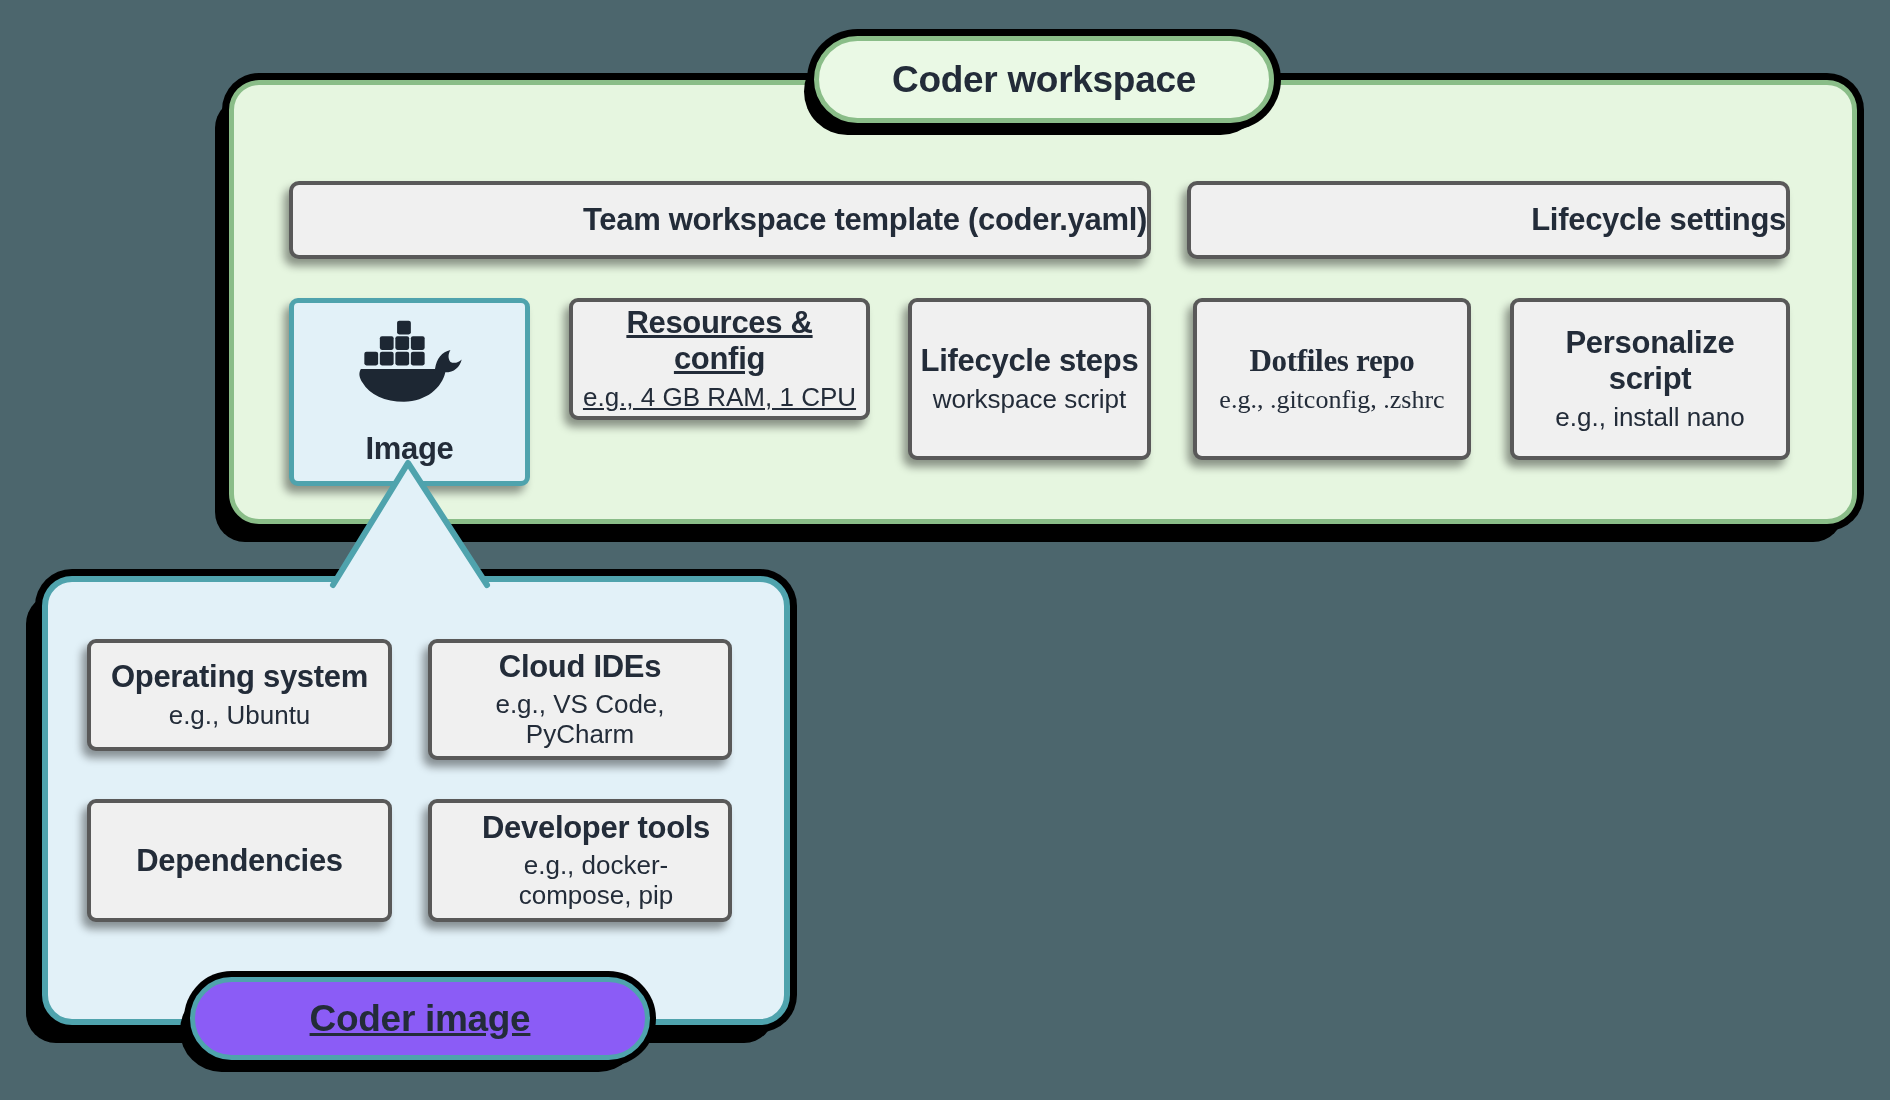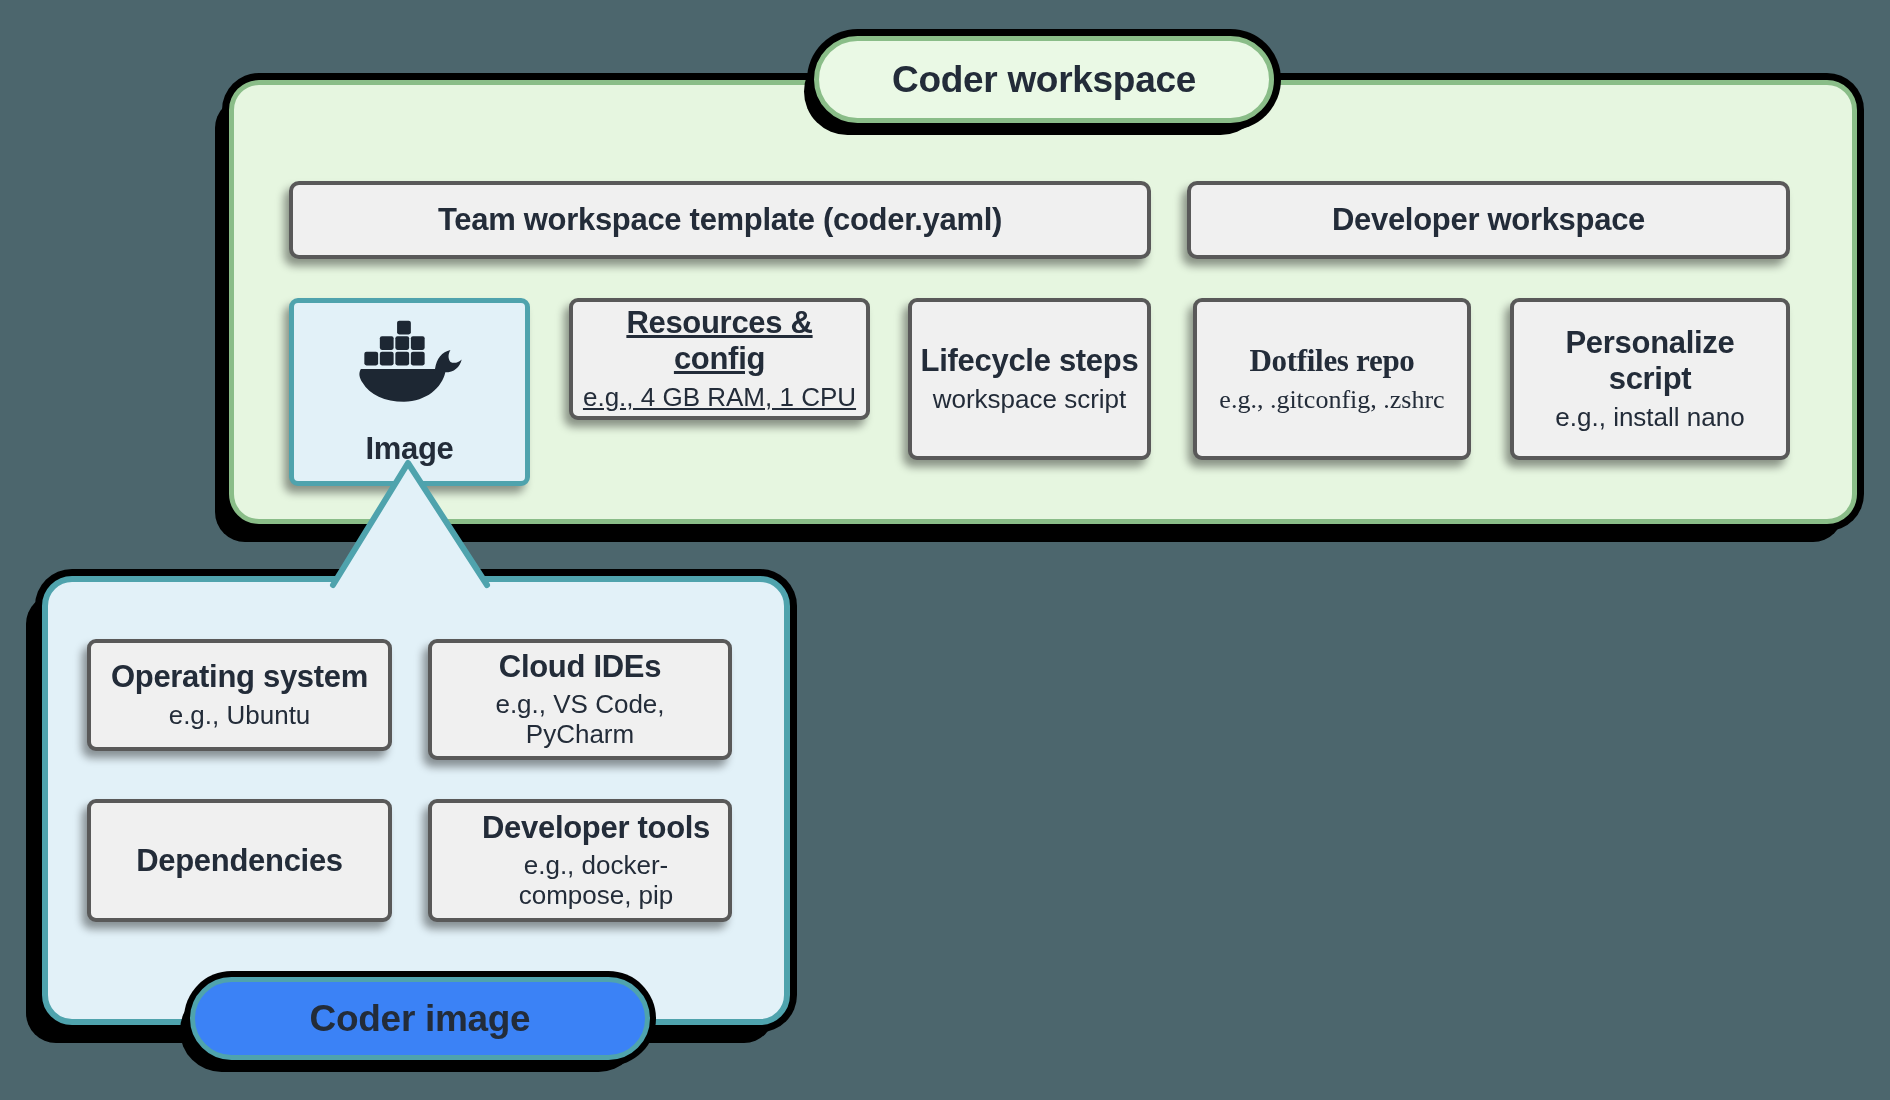--- a/index.html
+++ b/index.html
@@ -39,30 +39,31 @@
     font-weight:bold;font-size:37px;letter-spacing:-0.3px;
     z-index:10;
   }
   .pill-workspace{
     left:814px;top:36px;width:460px;height:87px;
     background:#eaf9e5;border:5px solid var(--green-border);
     box-shadow:0 0 0 7px var(--shadow), -10px 12px 0 0 var(--shadow);
   }
   .pill-image{
     left:190px;top:977px;width:460px;height:83px;
-    background:#3b82f6;border:5px solid var(--teal-border);
+    background:#8b5cf6;border:5px solid var(--teal-border);
     box-shadow:0 0 0 6px var(--shadow), -10px 12px 0 0 var(--shadow);
     z-index:12;
+    text-decoration:underline;
   }
 
   
   .bar{
     position:absolute;box-sizing:border-box;height:78px;
     background:var(--card-fill);border:4px solid var(--card-border);
-    border-radius:10px;display:flex;align-items:center;justify-content:center;
+    border-radius:10px;display:flex;align-items:center;justify-content:flex-end;
     font-weight:bold;font-size:31px;letter-spacing:-0.3px;
     box-shadow:-5px 7px 9px rgba(0,0,0,0.4);
     z-index:2;
   }
   .bar-template{left:289px;top:181px;width:862px;}
   .bar-settings{left:1187px;top:181px;width:603px;}
 
   
   .card{
     position:absolute;box-sizing:border-box;
@@ -102,21 +103,21 @@
 <body>
 
 <div class="stage">
 
   <div class="workspace-box"></div>
 
   <div class="bar bar-template">
     <span>Team workspace template (coder.yaml)</span>
   </div>
   <div class="bar bar-settings">
-    <span>Developer workspace</span>
+    <span>Lifecycle settings</span>
   </div>
 
   <div class="card card-image">
     <svg class="docker-icon" viewBox="0 0 130 104" fill="#1d2733" xmlns="http://www.w3.org/2000/svg">
       <rect x="12" y="40" width="16" height="16" rx="2.5"></rect>
       <rect x="30" y="40" width="16" height="16" rx="2.5"></rect>
       <rect x="48" y="40" width="16" height="16" rx="2.5"></rect>
       <rect x="66" y="40" width="16" height="16" rx="2.5"></rect>
       <rect x="30" y="22" width="16" height="16" rx="2.5"></rect>
       <rect x="48" y="22" width="16" height="16" rx="2.5"></rect>

